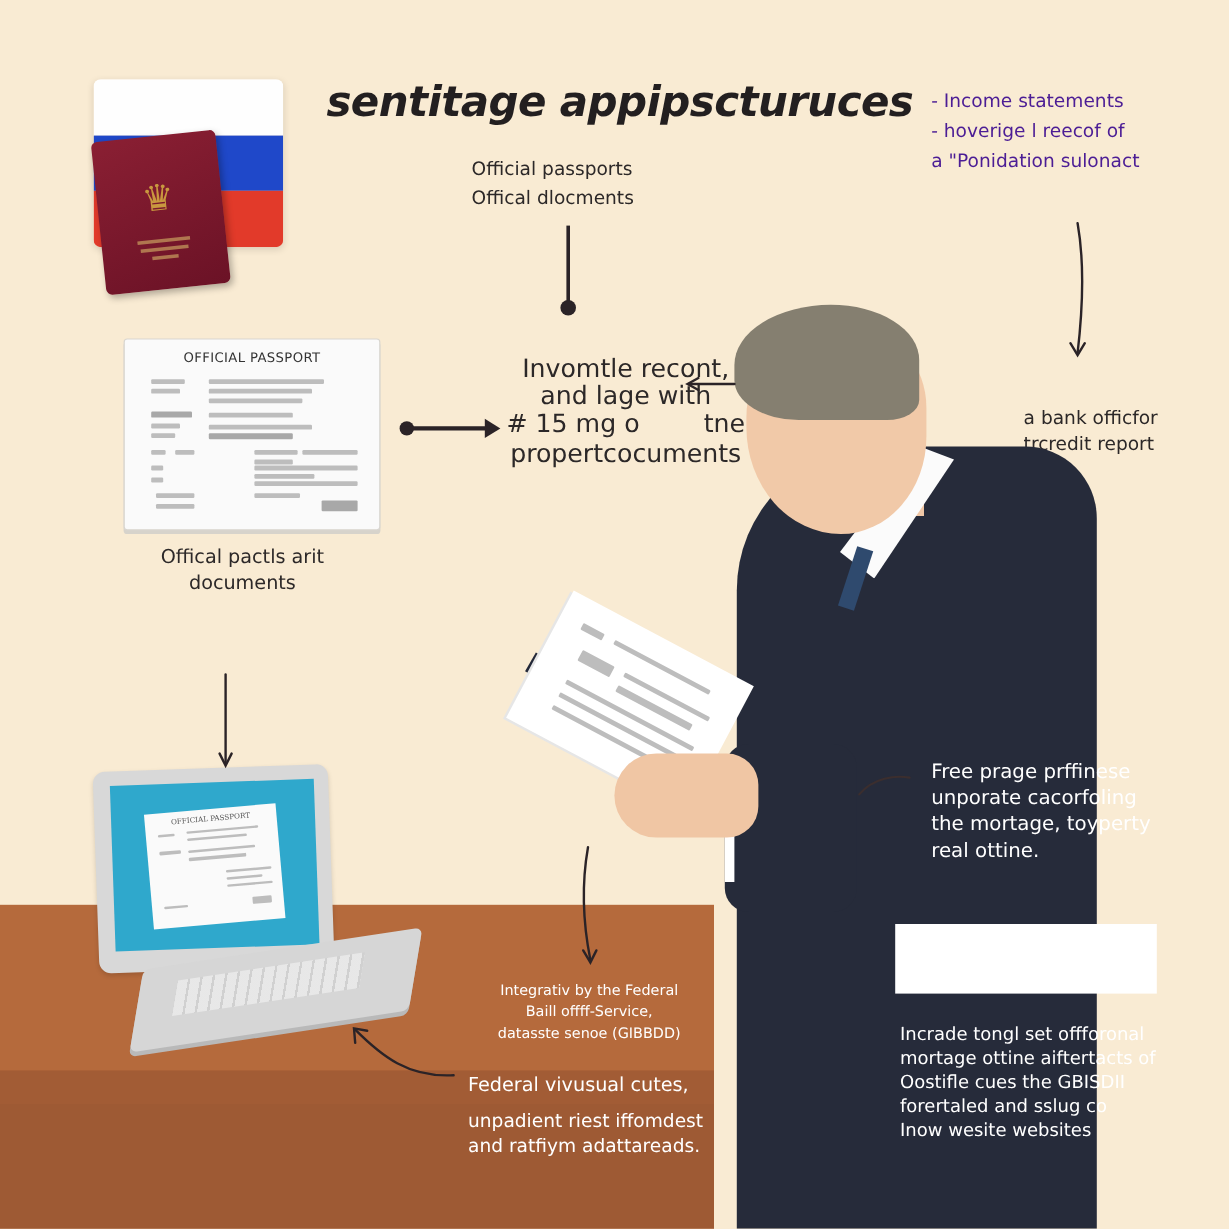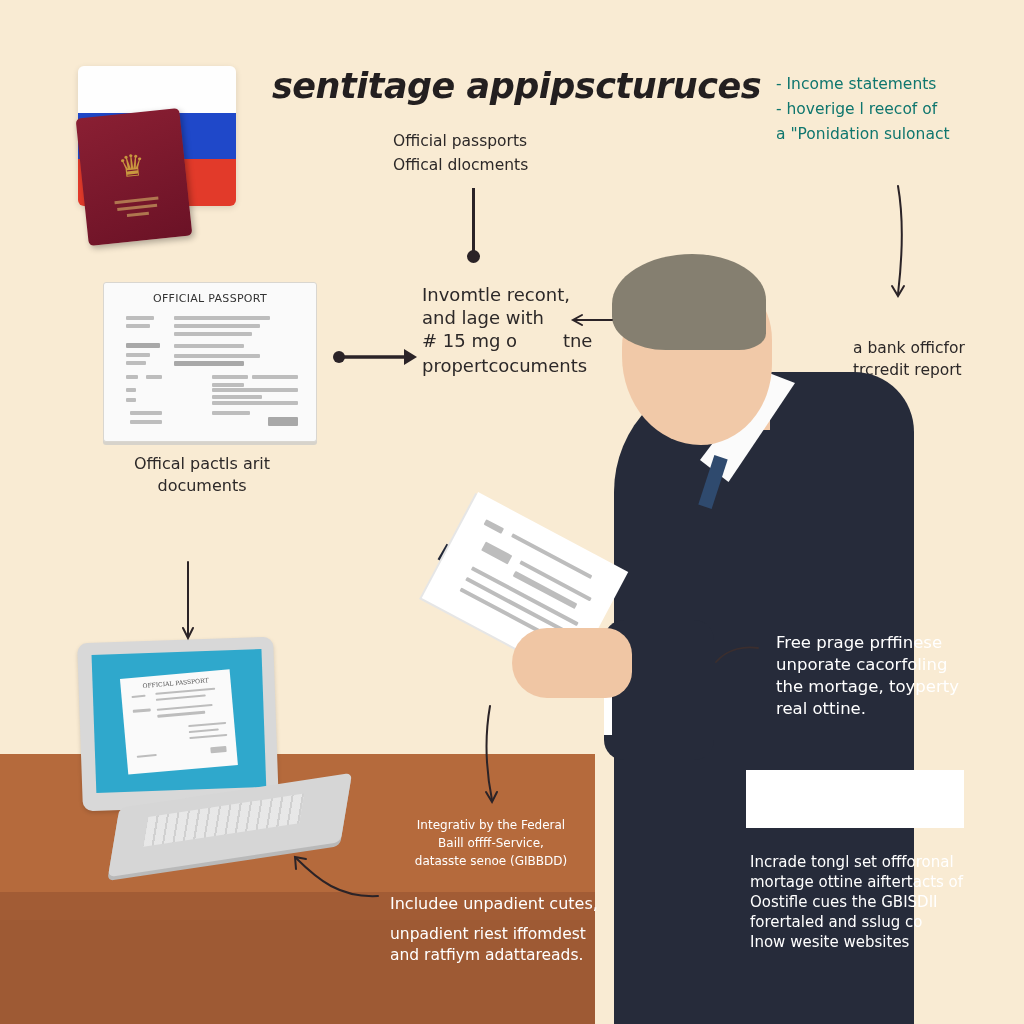--- a/index.html
+++ b/index.html
@@ -2,21 +2,21 @@
 <html><head>
 <meta charset="utf-8">
 <style>
   html, body { margin:0; padding:0; }
   body { width:1024px; height:1024px; position:relative; overflow:hidden;
          background:#f9ebd3; font-family:"Liberation Sans", sans-serif; color:#2a2626; }
   .abs { position:absolute; }
   .title { left:272px; top:66px; font-family:"DejaVu Sans", sans-serif; font-weight:bold;
            font-size:35px; letter-spacing:-0.5px; color:#231f20; white-space:nowrap;font-style:italic; }
   .t { font-family:"DejaVu Sans", sans-serif; font-size:15px; line-height:24px; color:#2c2828; white-space:nowrap; }
-  .bullets { left:776px; top:72px; font-size:15.5px; line-height:25px; color:#0f766e; }
+  .bullets { left:776px; top:72px; font-size:15.5px; line-height:25px; color:#4c1d95; }
   .white { color:#ffffff; }
   
   .flag { left:78px; top:66px; width:158px; height:140px; border-radius:6px; overflow:hidden;
           box-shadow:0 2px 6px rgba(0,0,0,0.12); }
   .flag div { height:33.34%; }
   .passport { left:82px; top:113px; width:104px; height:128px; background:linear-gradient(160deg,#8a1f33,#6b1226);
               border-radius:5px; transform:rotate(-6deg); box-shadow:2px 3px 6px rgba(0,0,0,0.3); }
   .emblem { position:absolute; left:34px; top:34px; width:34px; height:38px; color:#c9983f; font-size:30px; text-align:center; line-height:38px; }
   .pp-lines { position:absolute; left:26px; top:82px; width:52px; }
   .pp-lines div { height:3px; background:#c9a060; margin:4px auto; opacity:0.7; }
@@ -85,21 +85,21 @@
     </div>
 </div>
 
 <div class="abs t" style="left:393px;top:129px;font-size:15.5px;">
   <div>Official passports</div>
   <div>Offical dlocments</div>
 </div>
 <div class="abs line-v" style="left:472px;top:188px;height:66px;"></div>
 <div class="abs dot" style="left:467px;top:250px;"></div>
 
-<div class="abs t" style="left:422px;top:283px;font-size:18px;line-height:23px;">
+<div class="abs t" style="left:422px;top:296px;font-size:21px;line-height:23px;text-align:center;">
   <div>Invomtle recont,</div>
   <div>and lage with</div>
   <div style="white-space:pre"># 15 mg o        tne</div>
   <div style="margin-top:2px">propertcocuments</div>
 </div>
 
 <div class="abs t" style="left:853px;top:337px;font-size:15.5px;line-height:22px;">
   <div>a bank officfor</div>
   <div>trcredit report</div>
 </div>
@@ -200,21 +200,21 @@
   <div>Oostifle cues the GBISDII</div>
   <div>forertaled and sslug co</div>
   <div>Inow wesite websites</div>
 </div>
 
 <div class="abs t white" style="left:388px;top:816px;width:206px;text-align:center;font-size:12px;line-height:18px;">
   <div>Integrativ by the Federal</div>
   <div>Baill offff-Service,</div>
   <div>datasste senoe (GIBBDD)</div>
 </div>
-<div class="abs t white" style="left:390px;top:892px;font-size:16px;line-height:24px;">Includee unpadient cutes,</div>
+<div class="abs t white" style="left:390px;top:892px;font-size:16px;line-height:24px;">Federal vivusual cutes,</div>
 <div class="abs t white" style="left:390px;top:924px;font-size:15.5px;line-height:21px;">
   <div>unpadient riest iffomdest</div>
   <div>and ratfiym adattareads.</div>
 </div>
 
 <svg class="arrows" viewBox="0 0 1024 1024">
   <g fill="none" stroke="#2b2327" stroke-linecap="round">
 
     <circle cx="339" cy="357" r="6" fill="#2b2327" stroke="none"></circle>
     <line x1="339" y1="357" x2="404" y2="357" stroke-width="3.5"></line>

